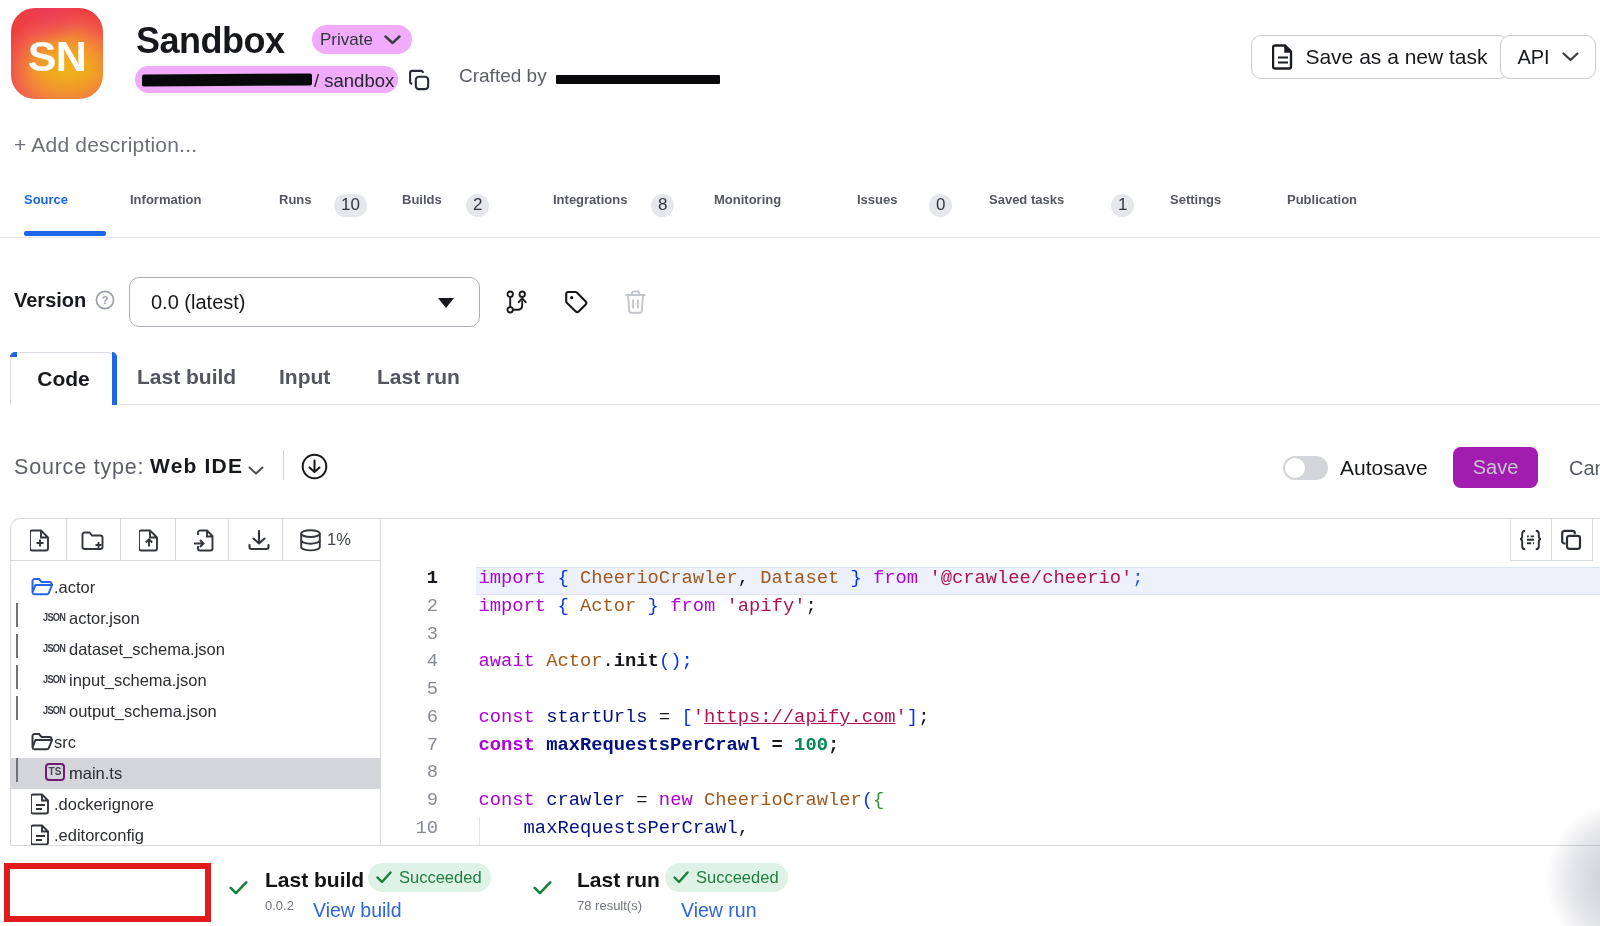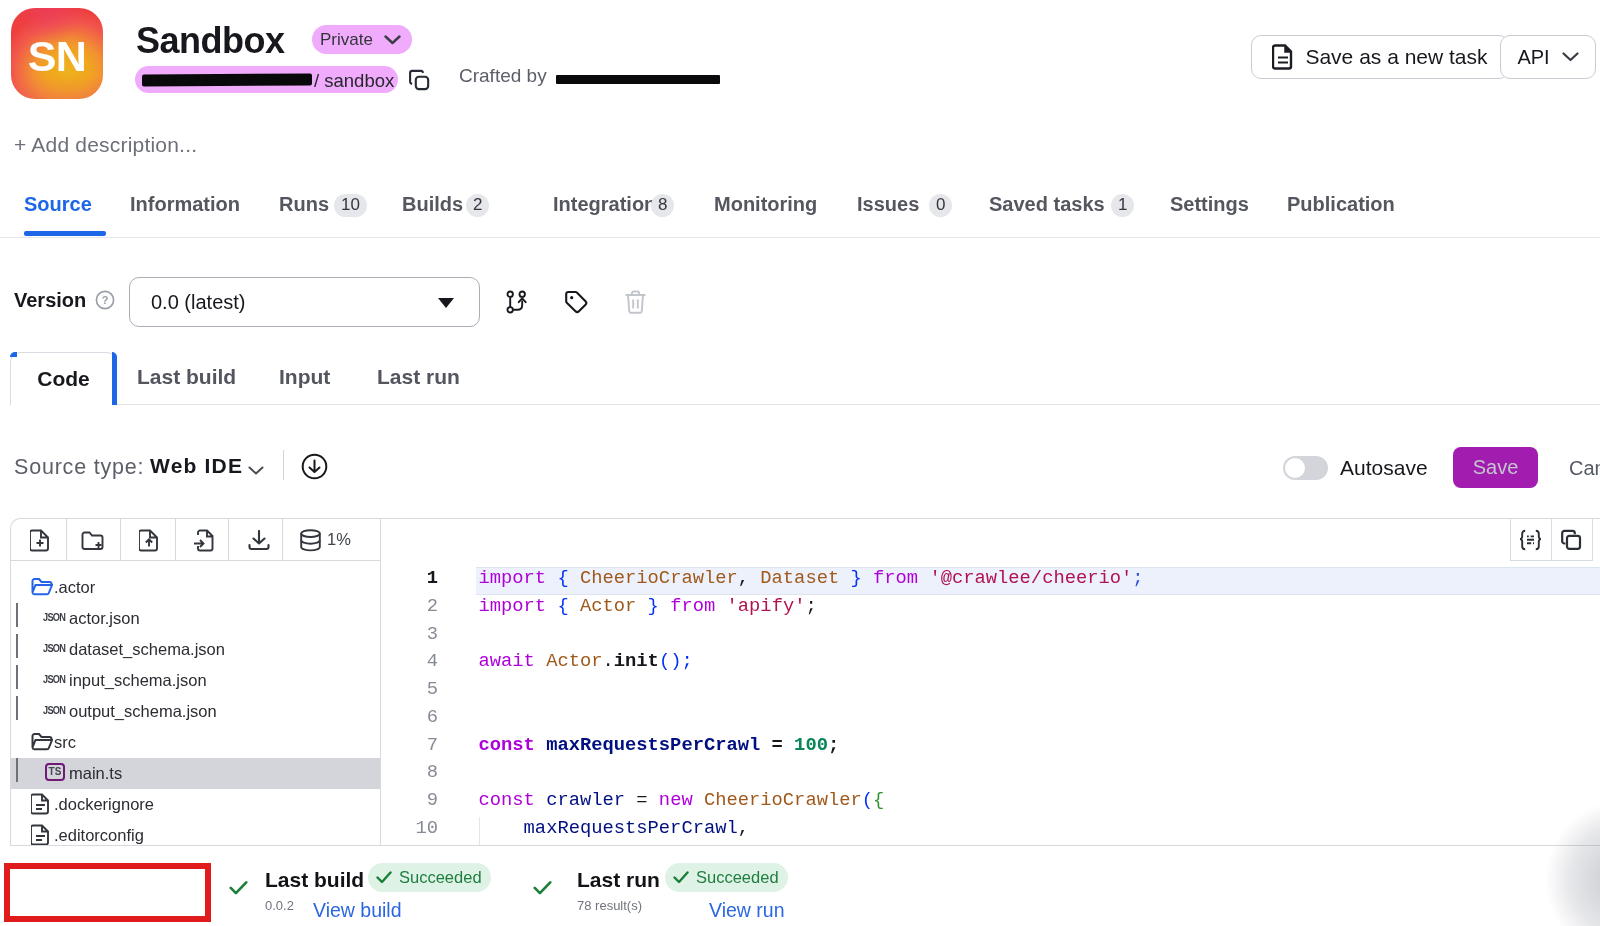--- a/index.html
+++ b/index.html
@@ -26,21 +26,21 @@
 #crafted { left:459px; top:65px; font-size:19px; color:#5c5f68; }
 #craftbar { left:556px; top:75px; width:164px; height:9px; background:#0a0a0c; border-radius:1px;}
 .btn { border:1px solid #c8cbd2; border-radius:10px; background:#fff; display:flex;
   align-items:center; justify-content:center; font-size:20px; color:#17181d; }
 #savetask { left:1226px; top:35px; width:258px; height:44px; gap:11px; font-size:21px;margin-left:25px;}
 #apibtn { left:1500px; top:35px; width:96px; height:44px; gap:12px;}
 #adddesc { left:14px; top:133px; font-size:21px; letter-spacing:0.2px; color:#6d7079; }
 
 
 #tabline { left:0; top:237px; width:1600px; height:1px; background:#e5e6e9; }
-.tab { position:absolute; top:193px; font-size:20px; line-height:1.15; font-weight:600; color:#54575f; white-space:nowrap;}
+.tab { position:absolute; top:193px; font-size:13px; line-height:1.15; font-weight:600; color:#54575f; white-space:nowrap;}
 .cpill { position:absolute; top:193.5px; height:23px; min-width:23px; padding:0 7px; background:#e6e7ea;
   border-radius:11.5px; font-size:17px; color:#33363d; display:flex; align-items:center; justify-content:center; }
 #tab-source { color:#1c66e8; }
 #underline { left:24px; top:231px; width:82px; height:4.5px; border-radius:2px; background:#1c66e8; }
 
 
 #verlabel { left:14px; top:289px; font-size:20px; font-weight:600; }
 #qicon { left:95px; top:290px; }
 #select { left:129px; top:277px; width:351px; height:50px; border:1px solid #a8adb6; border-radius:10px;
   display:flex; align-items:center; font-size:20px; padding-left:21px; }
@@ -348,20 +348,21 @@
       <div class="gut" style="top:131px;">4</div>
       <div class="gut" style="top:159px;">5</div>
       <div class="gut" style="top:187px;">6</div>
       <div class="gut" style="top:215px;">7</div>
       <div class="gut" style="top:242px;">8</div>
       <div class="gut" style="top:270px;">9</div>
       <div class="gut" style="top:298px;">10</div>
       <div class="cl" style="top:48px;"><span class="k">import</span> <span class="b1">{</span> <span class="t">CheerioCrawler</span>, <span class="t">Dataset</span> <span class="b1">}</span> <span class="k">from</span> <span class="s">'@crawlee/cheerio'</span><span class="sb">;</span></div>
       <div class="cl" style="top:76px;"><span class="k">import</span> <span class="b1">{</span> <span class="t">Actor</span> <span class="b1">}</span> <span class="k">from</span> <span class="s">'apify'</span>;</div>
       <div class="cl" style="top:131px;"><span class="k">await</span> <span class="t">Actor</span>.<b>init</b><span class="b1">();</span></div>
+      <div class="cl" style="top:187px;"><span class="k">const</span> <span class="v">startUrls</span> = <span class="b1">[</span><span class="s">'<u>https://apify.com</u>'</span><span class="b1">]</span>;</div>
       <div class="cl" style="top:215px;font-weight:bold;"><span class="k">const</span> <span class="v">maxRequestsPerCrawl</span> = <span class="n">100</span>;</div>
       <div class="cl" style="top:270px;"><span class="k">const</span> <span class="v">crawler</span> = <span class="k">new</span> <span class="t">CheerioCrawler</span><span class="b1">(</span><span class="b2">{</span></div>
       <div class="cl" style="top:298px;">    <span class="v">maxRequestsPerCrawl</span>,</div>
       <div id="indentguide"></div>
       <div id="edbtns">
         <div class="edbtn">
           <svg width="23" height="22" viewBox="0 0 23 22">
             <path d="M6.2 1.8 q-3 0 -3 3 v2.6 q0 2.2 -2 2.6 q2 0.4 2 2.6 v4.6 q0 3 3 3" fill="none" stroke="#2b2e35" stroke-width="1.9"></path>
             <path d="M16.8 1.8 q3 0 3 3 v2.6 q0 2.2 2 2.6 q-2 0.4 -2 2.6 v4.6 q0 3 -3 3" fill="none" stroke="#2b2e35" stroke-width="1.9"></path>
             <path d="M8 7.4 h1.8 M11.6 7.4 h3.4 M8 10.8 h7 M8 14.2 h4.2 M14 14.2 h1" stroke="#2b2e35" stroke-width="1.9"></path>
@@ -395,17 +396,17 @@
         <path d="M2 9 L8 15 L20 2.5" fill="none" stroke="#1a7f37" stroke-width="3" stroke-linecap="round" stroke-linejoin="round"></path>
       </svg>
     <div id="lr-label">Last run</div>
     <div class="gpill" style="left:665px;">
       <svg width="16" height="13" viewBox="0 0 16 13">
           <path d="M1.5 6.5 L6 11 L14.5 1.5" fill="none" stroke="#1a7f37" stroke-width="2.4" stroke-linecap="round" stroke-linejoin="round"></path>
         </svg>
       Succeeded
     </div>
     <div class="sub" style="left:577px;">78 result(s)</div>
-    <div class="link" style="left:709px;">View run</div>
+    <div class="link" style="left:681px;">View run</div>
   </div>
 
   <div id="blob" class="abs"></div>
 </div>
 
 </body></html>

